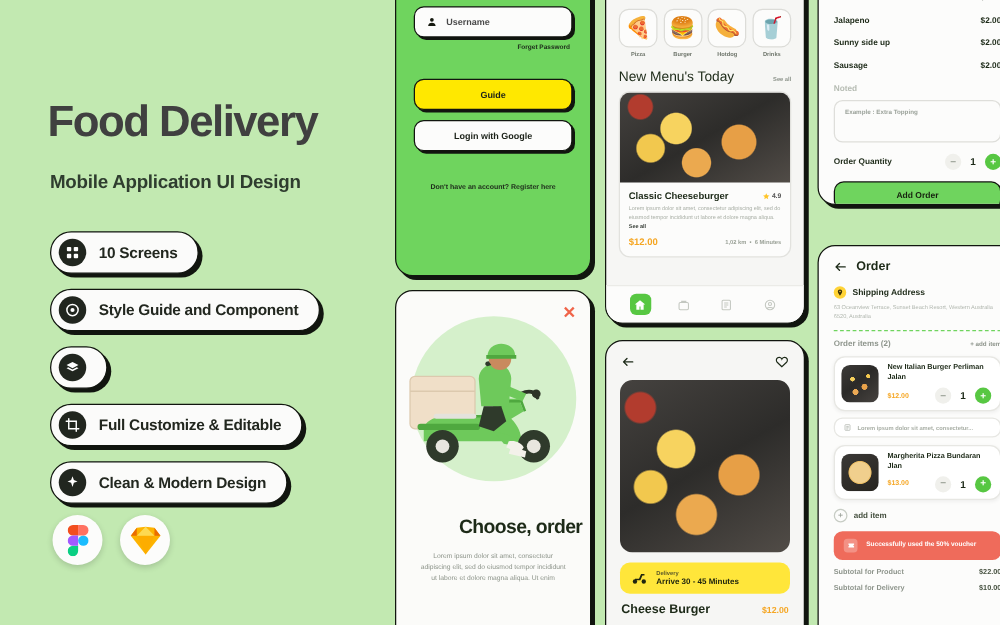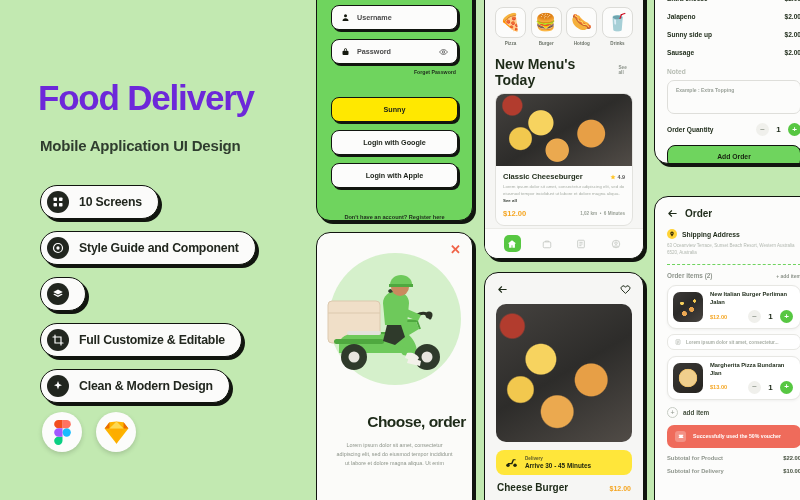--- a/index.html
+++ b/index.html
@@ -8,21 +8,21 @@
     font-family: "Liberation Sans", sans-serif;
     background: #bfe8ae;
     position: relative;
   }
   .stage { position: absolute; inset: 0; background: #c2e9b1; }
 
   
   .hero { position: absolute; left: 0; top: 0; width: 312px; height: 500px; padding: 0 32px; }
   .hero-title {
     position: absolute; left: 38px; top: 78px;
-    font-size: 35px; font-weight: 700; color: #6d28d9; letter-spacing: -1.2px;
+    font-size: 35px; font-weight: 700; color: #404040; letter-spacing: -1.2px;
   }
   .hero-sub {
     position: absolute; left: 40px; top: 137px;
     font-size: 15px; font-weight: 700; color: #2f3d2f; letter-spacing: -0.2px;
   }
   .pills { position: absolute; left: 40px; top: 185px; display: flex; flex-direction: column; gap: 12px; }
   .pill {
     display: inline-flex; align-items: center; gap: 10px;
     background: #fbfbfa; border-radius: 30px;
     padding: 5px 16px 5px 6px; align-self: flex-start;
@@ -92,21 +92,21 @@
   .home-body { padding: 84px 10px 0; }
   .cats { display: flex; justify-content: space-between; }
   .cat { width: 31px; text-align: center; }
   .cat-tile {
     width: 31px; height: 31px; border-radius: 8px; background: #fcfcfb;
     border: 1px solid #dcdcd8; display: flex; align-items: center; justify-content: center;
     font-size: 17px; line-height: 1;
   }
   .cat-label { font-size: 4.6px; color: #6e756b; margin-top: 3px; font-weight: 600; }
   .sec-head { display: flex; align-items: baseline; justify-content: space-between; margin: 10px 0 5px; }
-  .sec-title { font-size: 14px; font-weight: 700; color: #1d2a18; }
+  .sec-title { font-size: 11px; font-weight: 400; color: #1d2a18; }
   .sec-link { font-size: 4.6px; color: #8c938a; font-weight: 600; }
   .food-card { border-radius: 9px; overflow: hidden; background: #fcfcfb; border: 1px solid #e2e2de; }
   .food-photo { height: 72px; position: relative; }
   .food-info { padding: 6px 7px 7px; }
   .fi-row1 { display: flex; align-items: center; justify-content: space-between; }
   .fi-name { font-size: 7.6px; font-weight: 700; color: #1d2a18; }
   .fi-rate { font-size: 5.4px; color: #555; font-weight: 700; display: flex; align-items: center; gap: 2px; }
   .fi-desc { font-size: 4.4px; color: #a9afa6; line-height: 1.55; margin-top: 3px; }
   .fi-desc b { color: #3a413a; }
   .fi-row2 { display: flex; align-items: center; justify-content: space-between; margin-top: 5px; }
@@ -311,36 +311,24 @@
 
   <section class="phone" id="login">
     <div class="login-body">
       <div class="field">
         <svg viewBox="0 0 24 24" fill="#15190f">
             <circle cx="12" cy="7.5" r="4"></circle>
             <path d="M4 21c0-4.4 3.6-7 8-7s8 2.6 8 7z"></path>
           </svg>
         <span class="ph">Username</span>
       </div>
-      <div class="field">
-        <svg viewBox="0 0 24 24" fill="#15190f">
-            <rect x="4" y="10" width="16" height="11" rx="2.5"></rect>
-            <path d="M8 10V7a4 4 0 0 1 8 0v3h-2.2V7a1.8 1.8 0 0 0-3.6 0v3z"></path>
-          </svg>
-        <span class="ph">Password</span>
-        <svg class="eye" width="9" height="9" viewBox="0 0 24 24" fill="none" stroke="#4a4a4a" stroke-width="2">
-            <path d="M1.5 12S5.5 5.5 12 5.5 22.5 12 22.5 12 18.5 18.5 12 18.5 1.5 12 1.5 12z"></path>
-            <circle cx="12" cy="12" r="3"></circle>
-          </svg>
-      </div>
       <div class="forget">Forget Password</div>
       <div style="height:22px"></div>
-      <div class="btn primary">Sunny</div>
+      <div class="btn primary">Guide</div>
       <div class="btn">Login with Google</div>
-      <div class="btn">Login with Apple</div>
       <div class="login-foot">
         <span>Don't have an account?</span>
         <b>Register here</b>
       </div>
 
     </div>
   </section>
 
   <section class="phone" id="onboard">
     <div class="close-x">✕</div>

